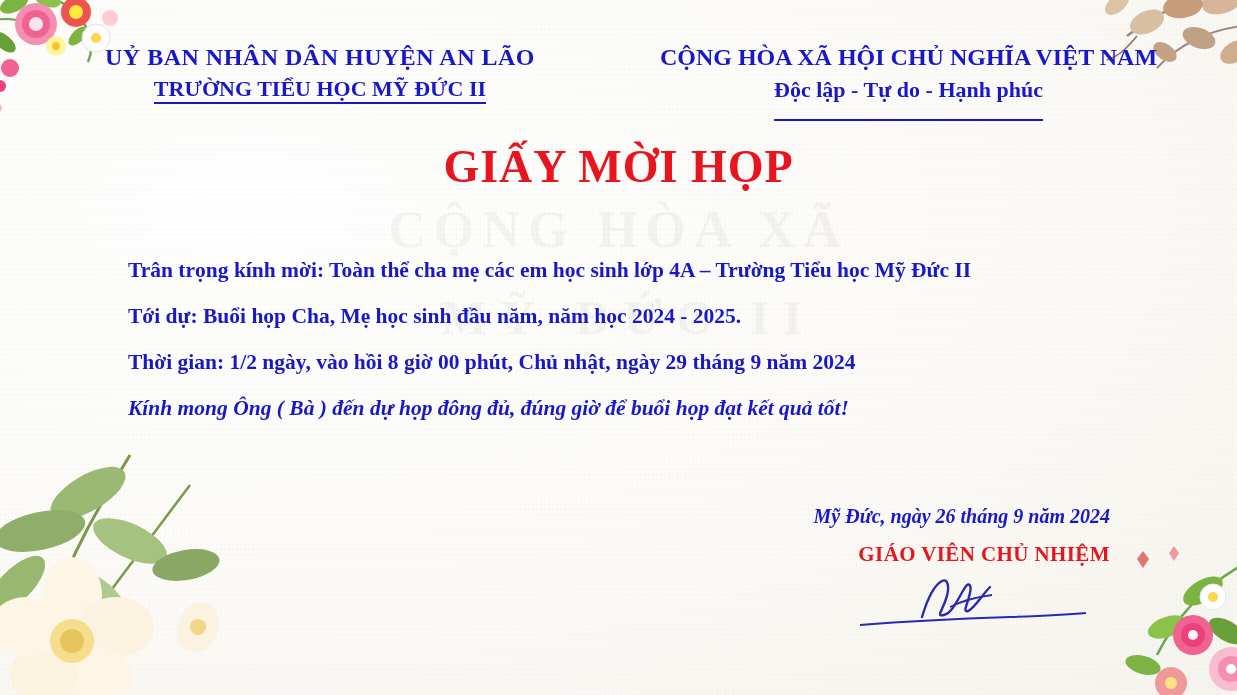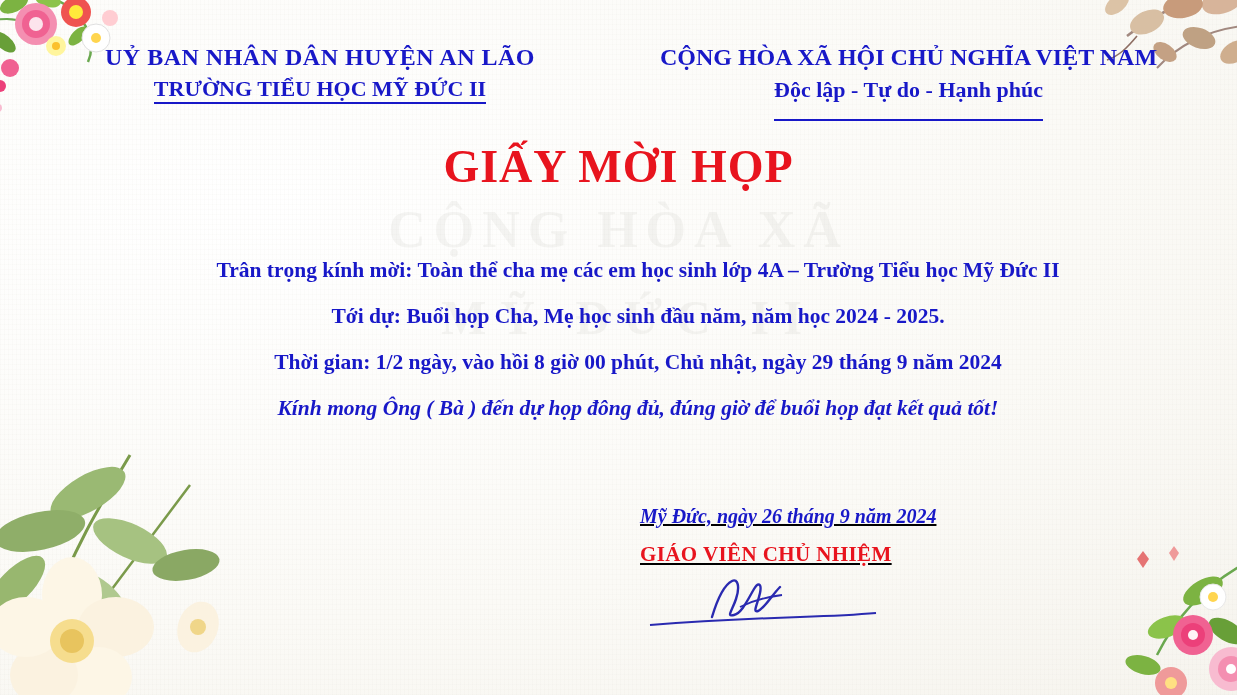--- a/index.html
+++ b/index.html
@@ -123,34 +123,32 @@
     top: 258px;
     left: 128px;
     width: 1020px;
   }
   .body-line {
     color: #1818c8;
     font-weight: bold;
     font-size: 21.5px;
     margin-bottom: 21px;
     white-space: nowrap;
-    text-align: center;
   }
   .body-line.italic {
     font-style: italic;
   }
 
   
   .sign-block {
     position: absolute;
     top: 505px;
     left: 640px;
     width: 470px;
-    text-align: left;
-    text-decoration: underline;
+    text-align: right;
   }
   .sign-place {
     color: #1818c8;
     font-style: italic;
     font-weight: bold;
     font-size: 20px;
     white-space: nowrap;
   }
   .sign-role {
     color: #e8141e;

